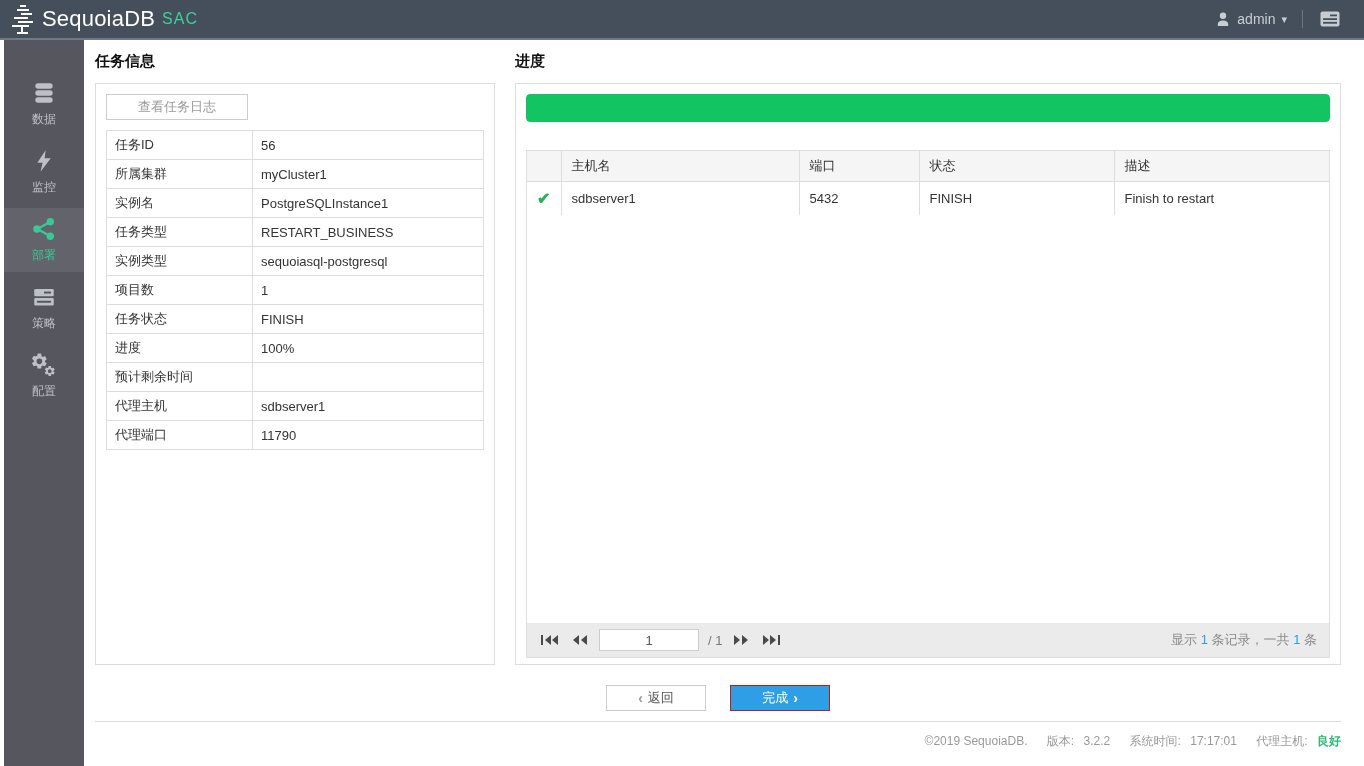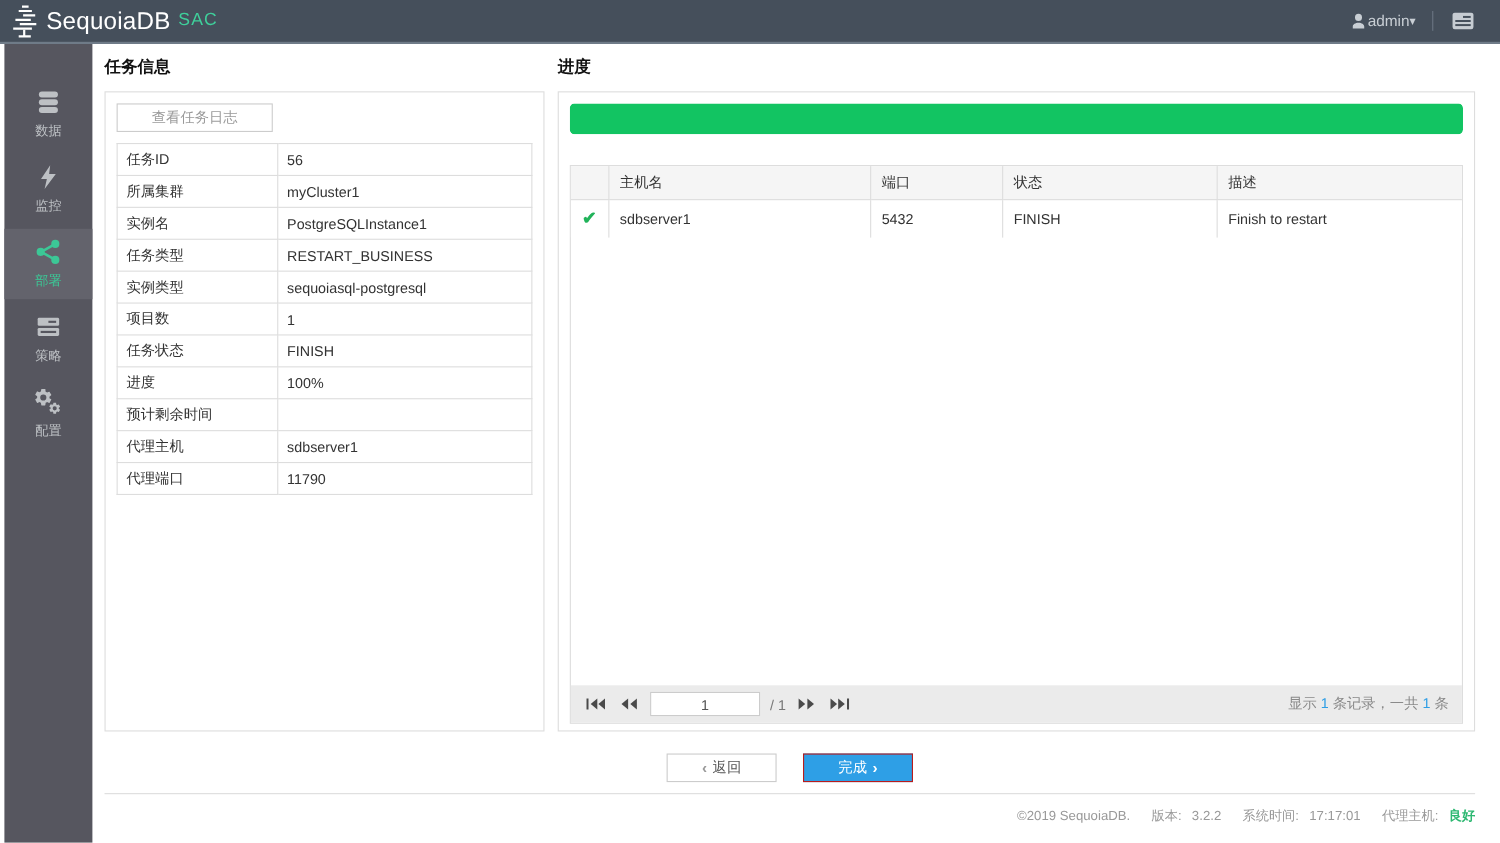--- a/index.html
+++ b/index.html
@@ -4,34 +4,34 @@
 <style>
   * { margin:0; padding:0; box-sizing:border-box; }
   html,body { width:1364px; height:766px; font-family:"Liberation Sans", sans-serif; background:#fff; overflow:hidden; }
 
   
   .topbar { height:40px; background:#454f5b; border-bottom:2px solid #6f7b88; display:flex; align-items:center; padding:0 22px 0 8px; }
   .brand { display:flex; align-items:center; cursor:pointer; }
   .brand-name { color:#fff; font-size:22px; letter-spacing:.2px; }
   .brand-suffix { color:#3fcf9b; font-size:16px; margin-left:7px; letter-spacing:1px; }
   .topbar-right { margin-left:auto; display:flex; align-items:center; color:#c8ced4; }
-  .user-menu { display:flex; align-items:center; gap:0; font-size:14px; cursor:pointer; }
+  .user-menu { display:flex; align-items:center; gap:6px; font-size:14px; cursor:pointer; }
   .caret { font-size:11px; color:#c8ced4; }
   .top-divider { width:1px; height:18px; background:#6b7683; margin:0 15px; }
   .rack-btn { background:none; border:none; color:#c6ccd2; cursor:pointer; display:flex; }
 
   
   .sidebar { position:absolute; top:40px; left:4px; bottom:0; width:80px; background:#56565f; padding-top:32px; }
   .side-item { width:80px; height:64px; margin-bottom:4px; display:flex; flex-direction:column; align-items:center; justify-content:center; gap:5px; color:#bdc0c4; font-size:12px; cursor:pointer; }
   .side-item svg { display:block; }
   .side-item.active { background:#63636c; color:#3cc796; }
 
   
   .main { margin-left:80px; padding:12px 23px 0 15px; }
-  .panels { display:flex; gap:12px; }
+  .panels { display:flex; gap:20px; }
   .col-left { width:400px; flex:none; }
   .col-right { flex:1; min-width:0; }
   .panel-title { font-size:15px; font-weight:bold; color:#111; line-height:18px; margin-bottom:13px; }
   .panel { border:1px solid #ddd; background:#fff; height:582px; padding:10px; }
 
   
   .log-btn { height:26px; min-width:142px; padding:0 18px; background:#fff; border:1px solid #ccc; color:#9a9a9a; font-size:13px; margin-bottom:10px; cursor:pointer; font-family:inherit; }
   .kv-table { width:100%; border-collapse:collapse; font-size:13px; color:#333; }
   .kv-table td { border:1px solid #ddd; padding:5px 8px; height:27px; }
   .kv-table td.k { width:146px; }

